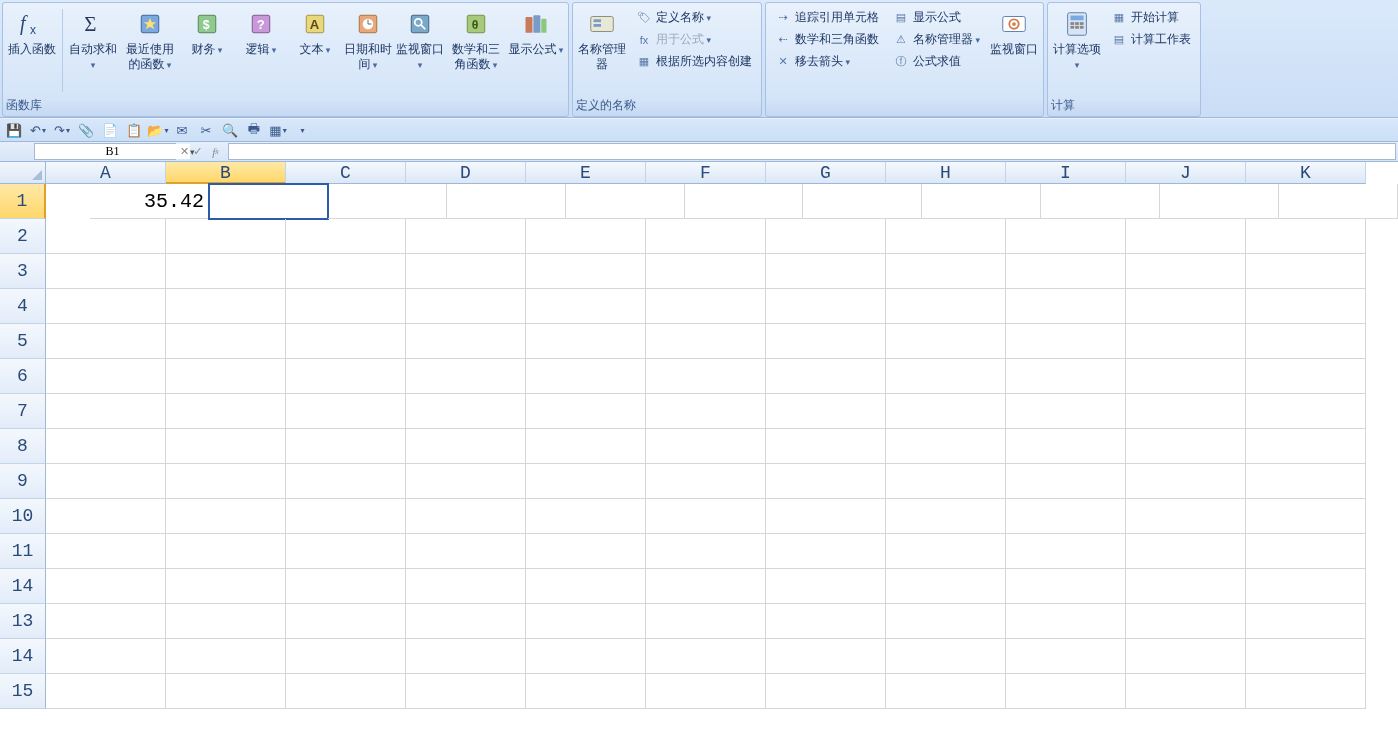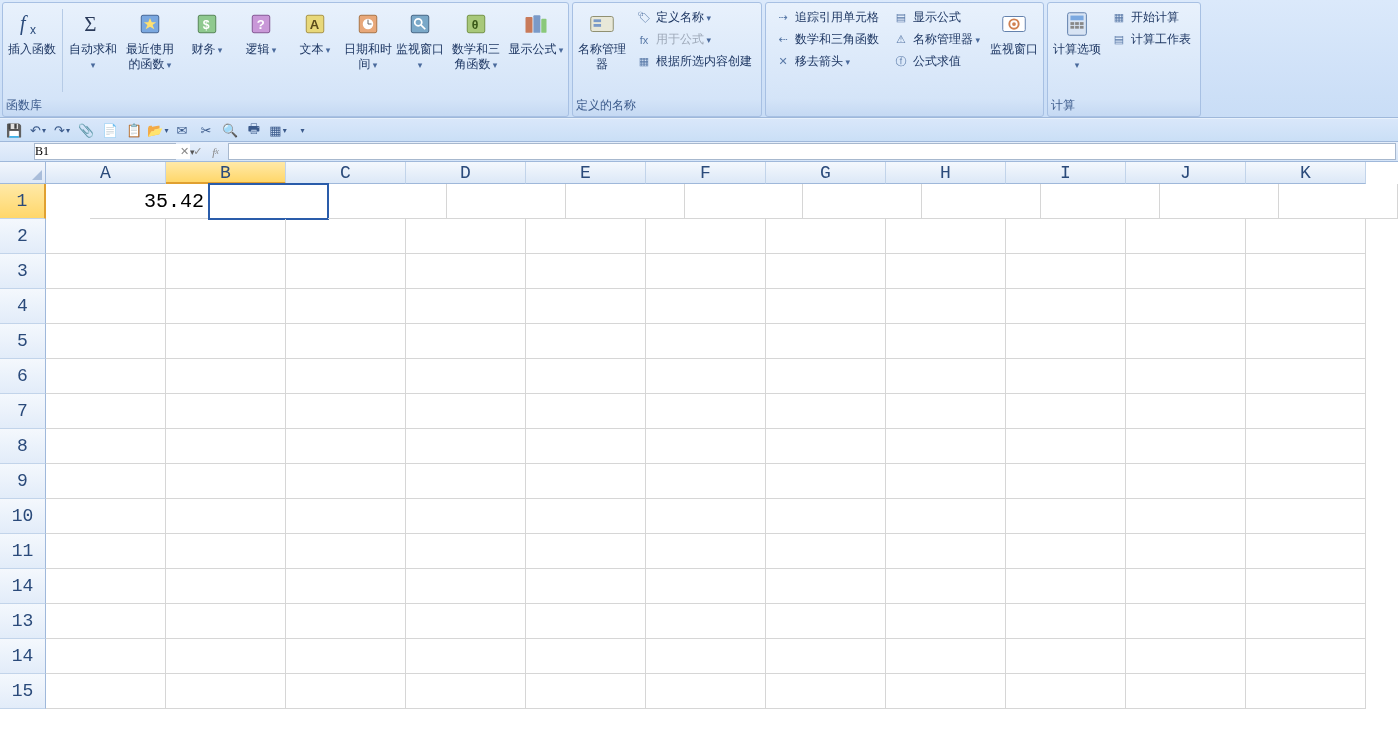--- a/index.html
+++ b/index.html
@@ -85,21 +85,21 @@
   display:flex; align-items:stretch;
 }
 .namebox {
   width: 142px;
   border-right:1px solid #9fb8da;
   display:flex; align-items:center;
   background:#fff;
   margin:1px 0 1px 34px;
   border:1px solid #a7b8ce;
 }
-.namebox input { flex:1; border:none; outline:none; font:12px Tahoma; text-align:left;}
+.namebox input { flex:1; border:none; outline:none; font:12px Tahoma; text-align:center;}
 .namebox .nbdd { width:16px; text-align:center; color:#555; font-size:9px; cursor:pointer;}
 .fx-btns { display:flex; align-items:center; padding:0 4px; gap:4px;}
 .fx-btns span { color:#888; font-size:11px;}
 .fx-ic { width:18px;height:18px;display:flex;align-items:center;justify-content:center;font-style:italic;font-family:"Times New Roman";font-size:13px;color:#666;}
 .formula-input { flex:1; background:#fff; border:1px solid #a7b8ce; margin:1px 2px 1px 0;}
 .formula-input input { width:100%; height:100%; border:none; outline:none; font:12px Tahoma; padding:0 4px;}
 
 .sheet { position:relative; background:#fff; }
 .corner {
   position:absolute; left:0; top:0; width:46px; height:22px;

